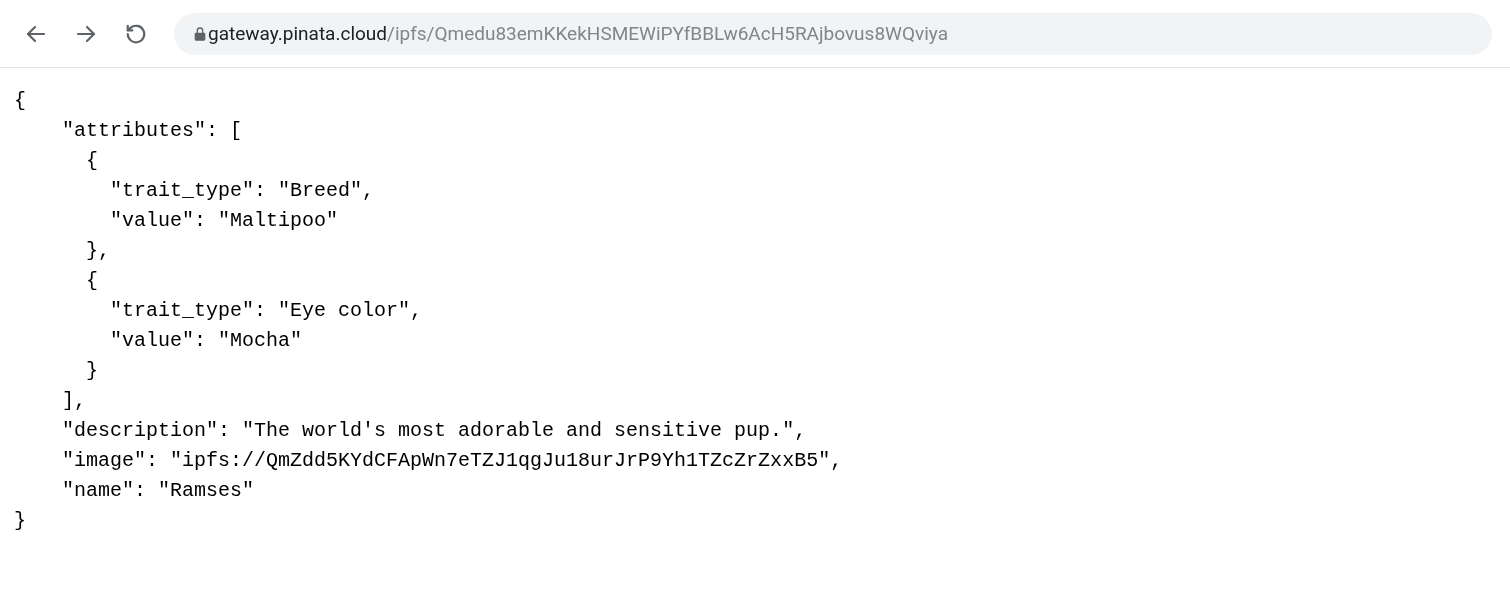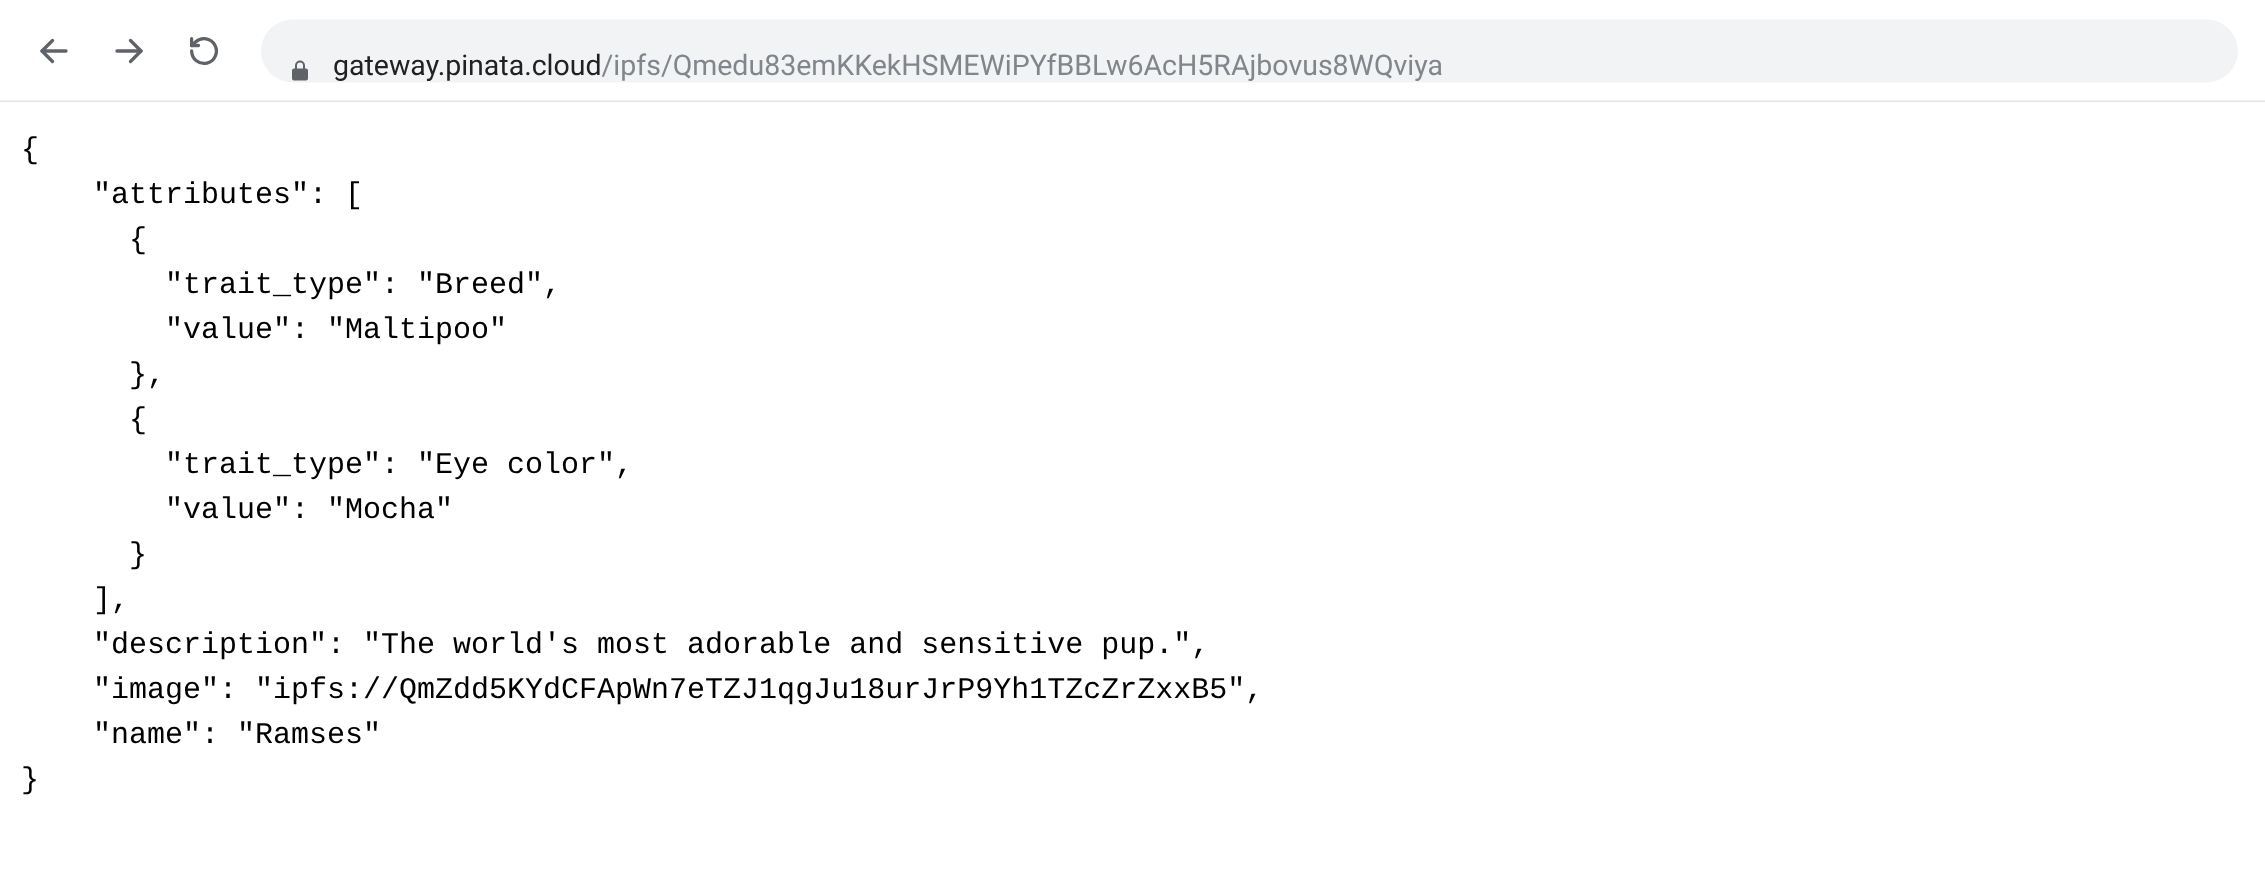--- a/index.html
+++ b/index.html
@@ -26,26 +26,25 @@
     align-items: center;
     justify-content: center;
     cursor: pointer;
     color: #5f6368;
     border-radius: 50%;
   }
   .nav-btn svg { display: block; }
   .address-bar {
     flex: 1;
     display: flex;
-    align-items: flex-end;
+    align-items: center;
     height: 42px;
     background: #f1f3f4;
     border-radius: 21px;
     padding: 0 18px;
-    gap: 14px;
     margin-left: 6px;
   }
   .lock-icon {
     color: #5f6368;
     display: flex;
     align-items: center;
   }
   .url-text {
     font-size: 19px;
     color: #202124;

